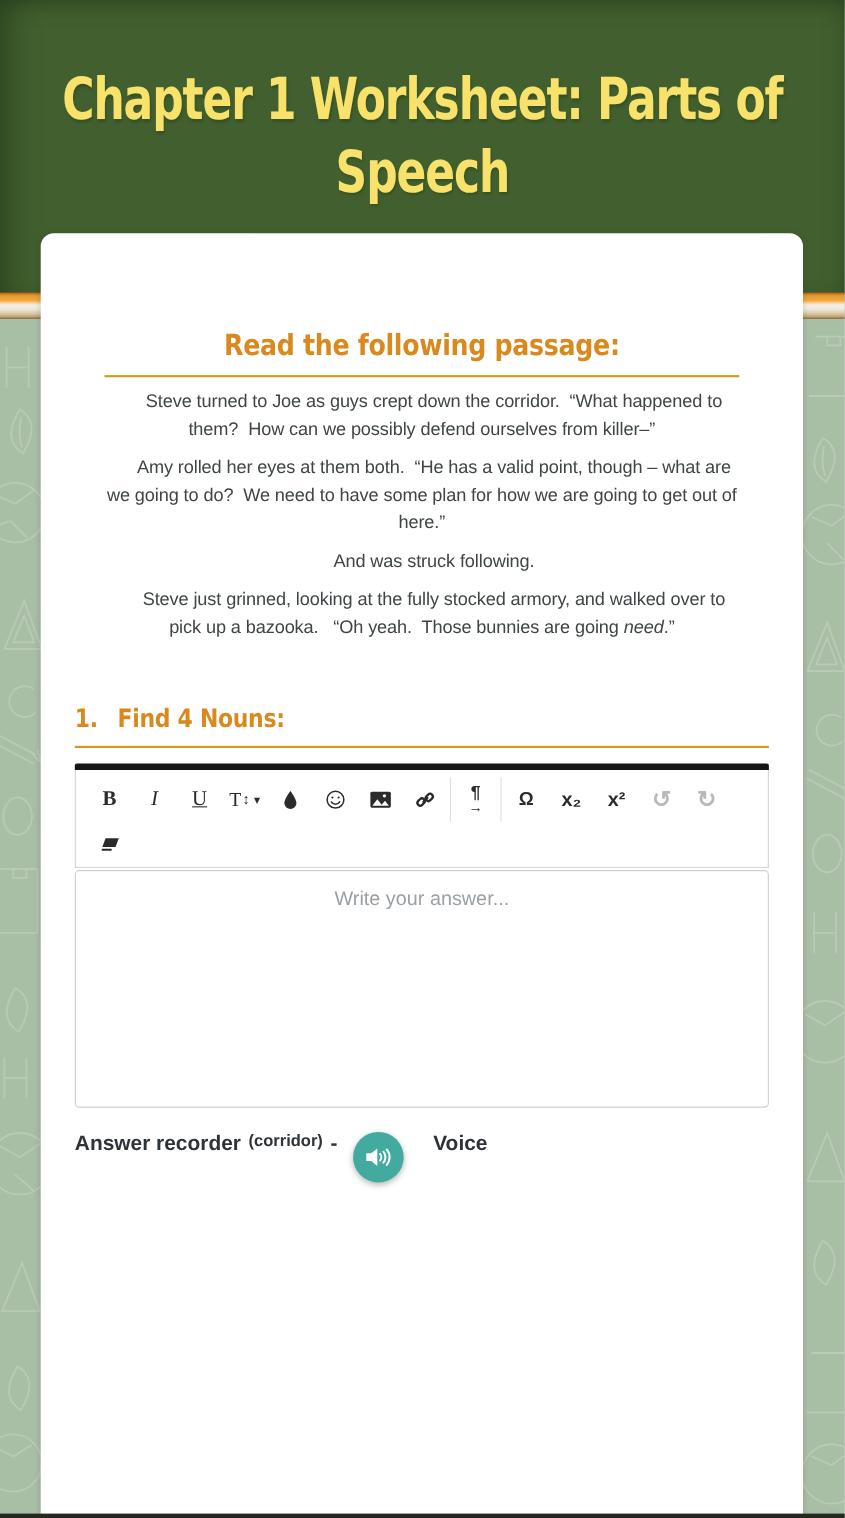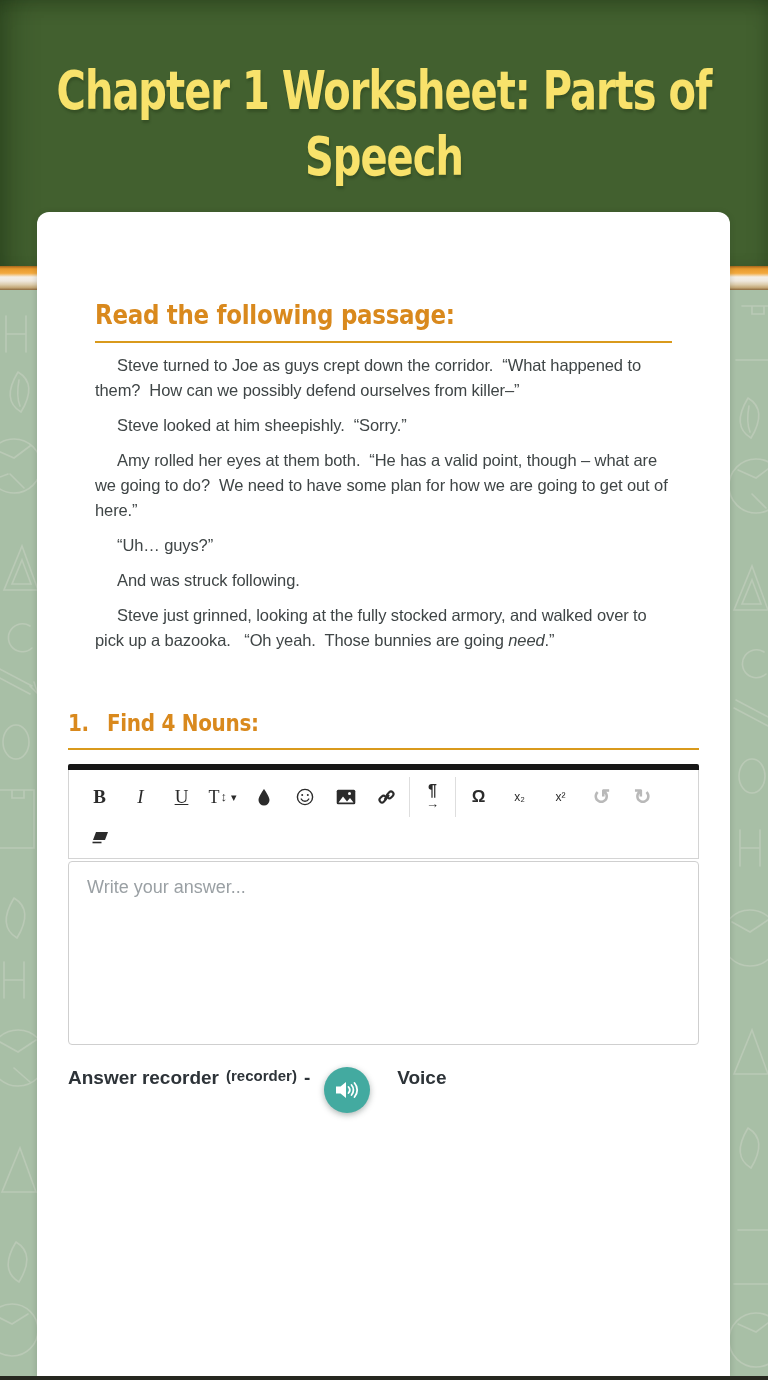--- a/index.html
+++ b/index.html
@@ -32,21 +32,21 @@
       #a5651d 0%, #e89a2c 12%, #f2a93e 30%, #f4efe6 46%,
       #efe9de 62%, #dcccab 78%, #c3a878 90%, #8d6a3f 100%);
   }
   
   .card{
     position:absolute;left:37px;top:212px;width:693px;height:1165px;z-index:2;
     background:#ffffff;border-radius:12px 12px 0 0;
     box-shadow:0 1px 6px rgba(30,40,25,.18);
     box-sizing:border-box;
   }
-  .passage-wrap{padding:0 58px;}
+  .passage-wrap{padding:0 58px;text-align:center;}
   .section-heading{
     color:#d9891d;font-family:"DejaVu Sans", sans-serif;font-weight:800;
     transform:scaleY(1.15);transform-origin:left center;
     letter-spacing:-.3px;
   }
   .h-read{font-size:23px;margin-top:90px;}
   hr.orange-rule{border:none;border-top:2px solid #d99a1c;margin:13px 0 0 0;}
   .passage-body{margin-top:7px;}
   .passage-body p{
     margin:10px 0;color:#3f4546;font-size:16.5px;line-height:25px;
@@ -73,29 +73,29 @@
   .tb-serif{font-family:"Liberation Serif", serif;font-size:19px;}
   .tb-b{font-weight:bold;}
   .tb-i{font-style:italic;}
   .tb-u{text-decoration:underline;}
   .tb-fontsize{font-family:"Liberation Serif", serif;font-size:18px;letter-spacing:0;}
   .tb-fontsize .arrows{font-size:13px;margin-left:1px;}
   .tb-fontsize .caret{font-size:11px;margin-left:4px;color:#2b2b2b;}
   .tb-para{flex-direction:column;line-height:13px;font-weight:bold;}
   .tb-para .p-mark{font-size:16px;}
   .tb-para .p-arrow{font-size:13px;}
-  .tb-sub,.tb-sup{font-size:12px;font-weight:normal;}
+  .tb-sub,.tb-sup{font-size:18px;font-weight:bold;}
   .tb-undo,.tb-redo{color:#b9b9b9;font-size:21px;font-weight:bold;}
   .tb-sep{width:1px;height:40px;background:#dedede;margin:0 2px;}
   .tb-btn svg{display:block;}
   
   .answer-box{
     margin-top:2px;border:1px solid #cfcfcf;border-radius:4px;
-    height:184px;box-sizing:border-box;padding:15px 18px;
-    color:#9aa0a4;font-size:18px;cursor:text;background:#fff;
+    height:216px;box-sizing:border-box;padding:15px 18px;
+    color:#9aa0a4;font-size:18px;cursor:text;background:#fff;text-align:center;
   }
   
   .recorder{
     margin:22px 31px 0 31px;display:flex;align-items:flex-start;
     color:#2d3338;font-weight:bold;font-size:19px;
   }
   .opt{font-size:15px;margin-left:7px;}
   .dash{margin-left:7px;}
   .voice-btn{
     width:46px;height:46px;border-radius:50%;background:#43aaa0;border:none;
@@ -156,23 +156,21 @@
   <div>Speech</div>
 </div>
 
 <div class="card">
 
   <div class="passage-wrap">
     <div class="section-heading h-read">Read the following passage:</div>
     <hr class="orange-rule">
     <div class="passage-body">
       <p>Steve turned to Joe as guys crept down the corridor.  “What happened to them?  How can we possibly defend ourselves from killer–”</p>
-      <p>Steve looked at him sheepishly.  “Sorry.”</p>
       <p>Amy rolled her eyes at them both.  “He has a valid point, though – what are we going to do?  We need to have some plan for how we are going to get out of here.”</p>
-      <p>“Uh… guys?”</p>
       <p>And was struck following.</p>
       <p><span>Steve just grinned, looking at the fully stocked armory, and walked over to pick up a bazooka.   “Oh yeah.  Those bunnies are going </span><i>need</i><span>.”</span></p>
     </div>
   </div>
 
   <div class="question-wrap">
     <div class="section-heading q-heading">
       <span class="q-num">1.</span>
       <span>Find 4 Nouns:</span>
     </div>
@@ -241,21 +239,21 @@
         </button>
       </div>
     </div>
     <div class="answer-box">
       <span>Write your answer...</span>
     </div>
   </div>
 
   <div class="recorder">
     <span>Answer recorder</span>
-    <span class="opt">(recorder)</span>
+    <span class="opt">(corridor)</span>
     <span class="dash">-</span>
     <button class="voice-btn">
       <svg width="26" height="24" viewBox="0 0 26 24">
         <path d="M2 8.5 h4.5 L12 4 v16 L6.5 15.5 H2 z" fill="#ffffff"></path>
         <g stroke="#ffffff" stroke-width="1.8" fill="none" stroke-linecap="round">
           <path d="M14.5 9 a4.5 4.5 0 0 1 0 6"></path>
           <path d="M17.5 7 a7.5 7.5 0 0 1 0 10"></path>
           <path d="M20.5 5 a10.5 10.5 0 0 1 0 14"></path>
         </g>
       </svg>

